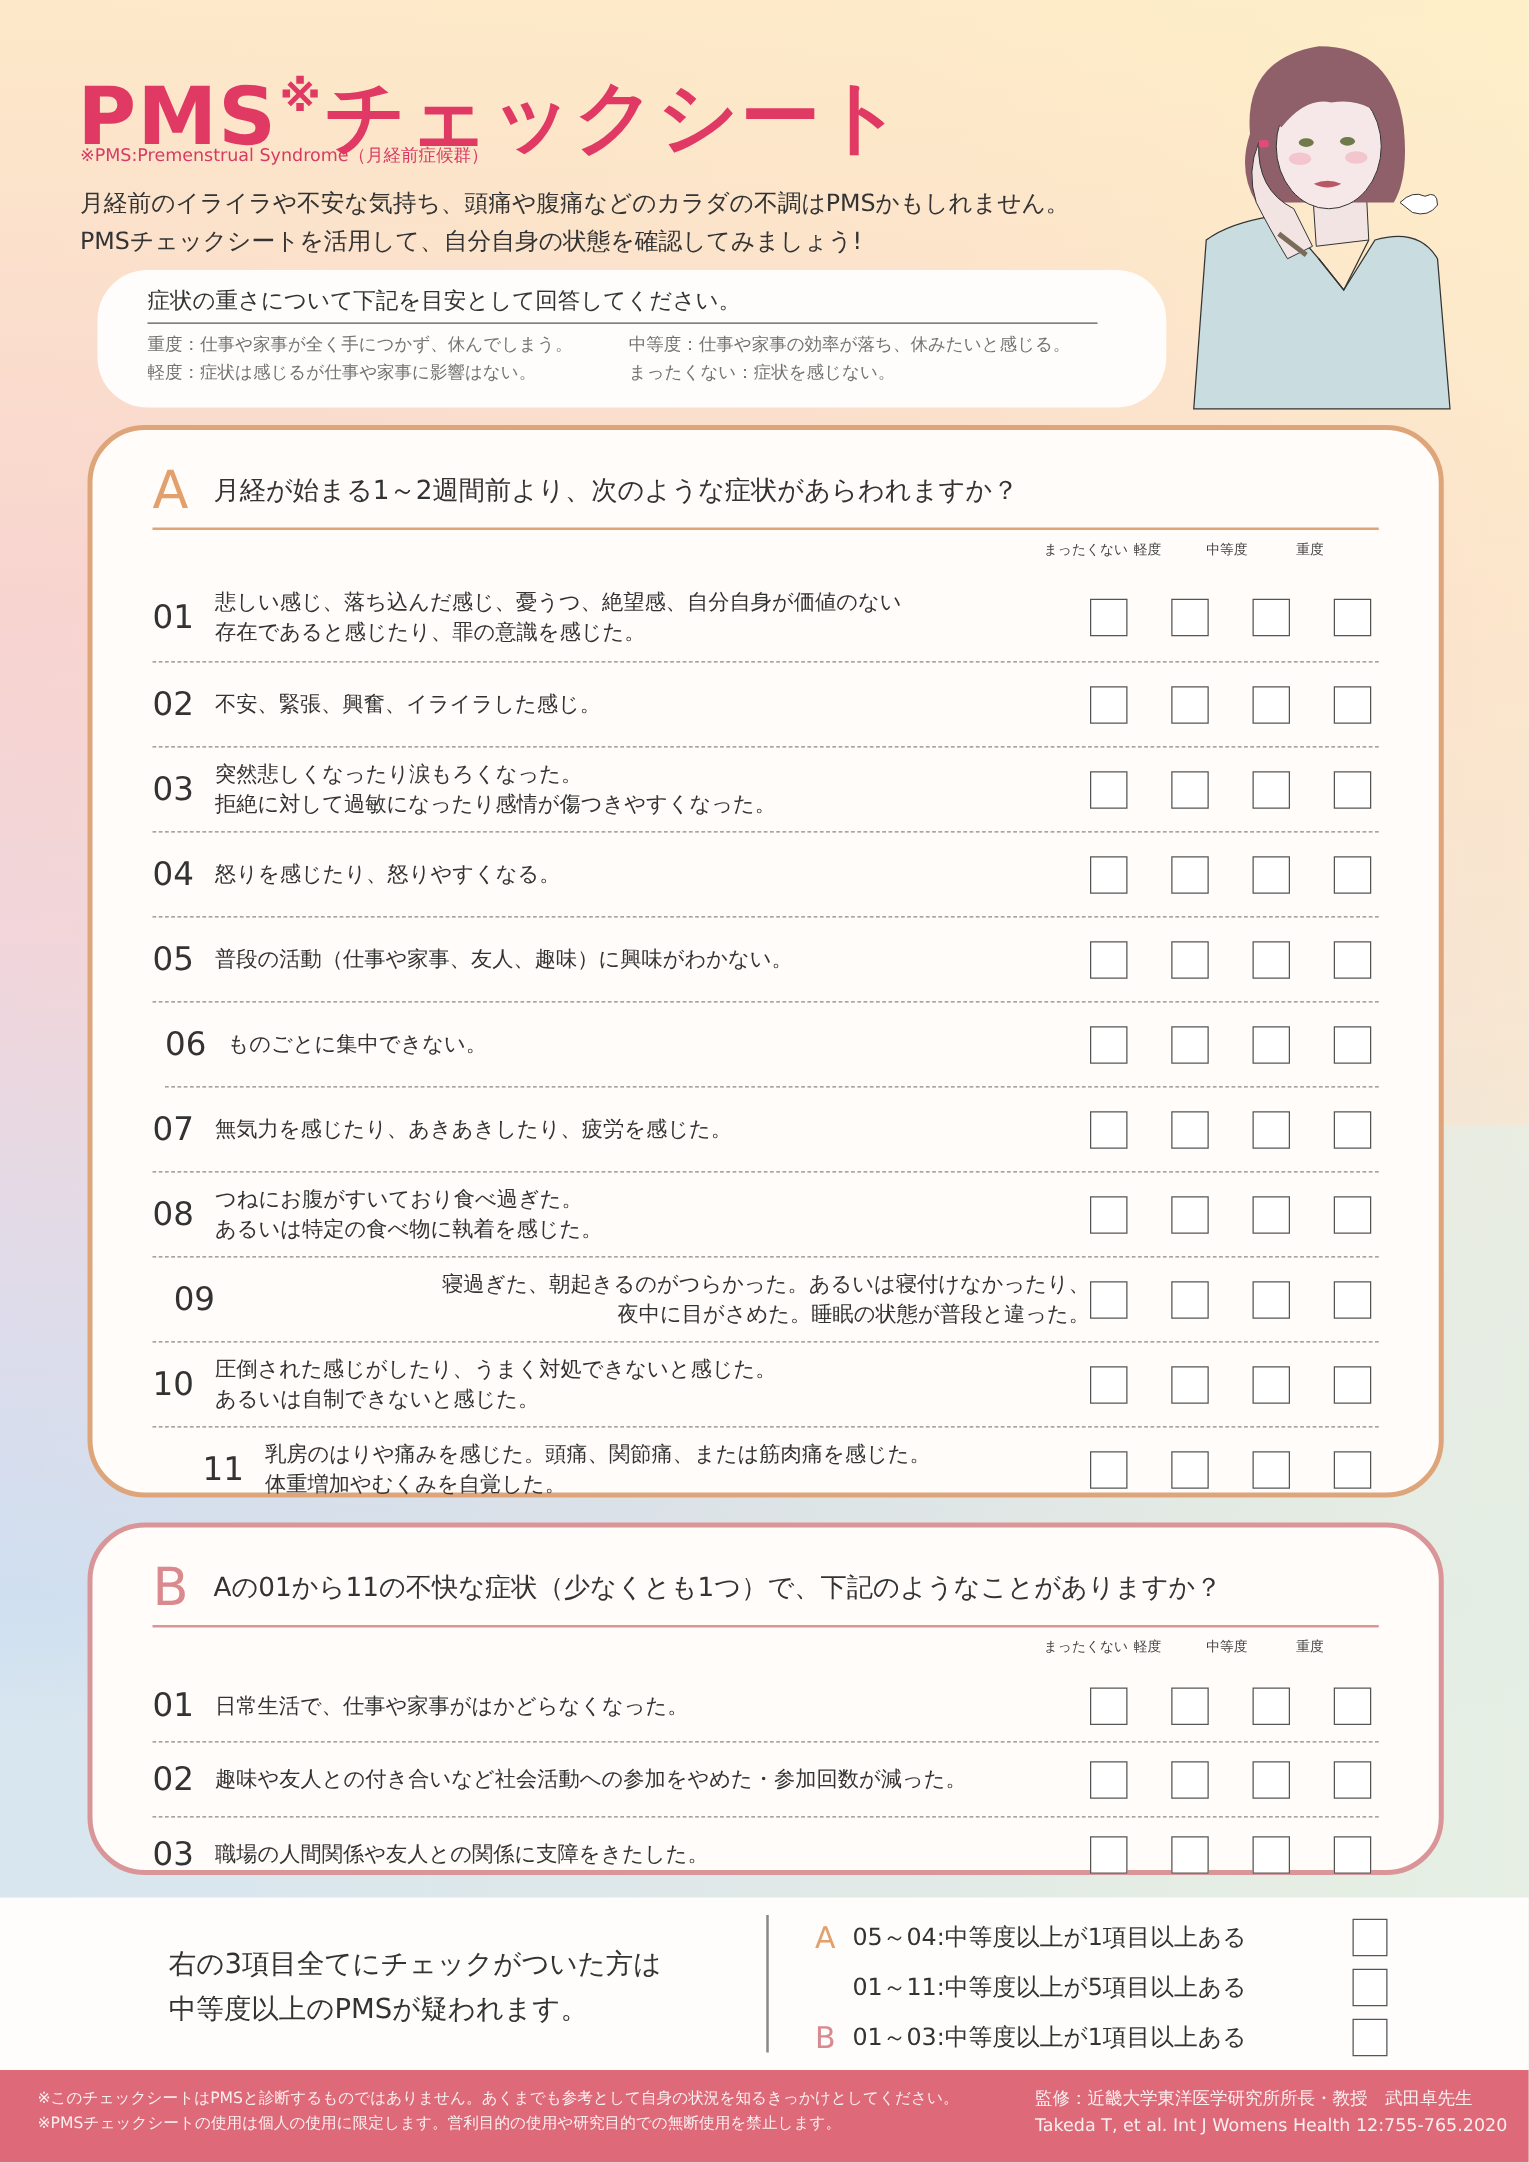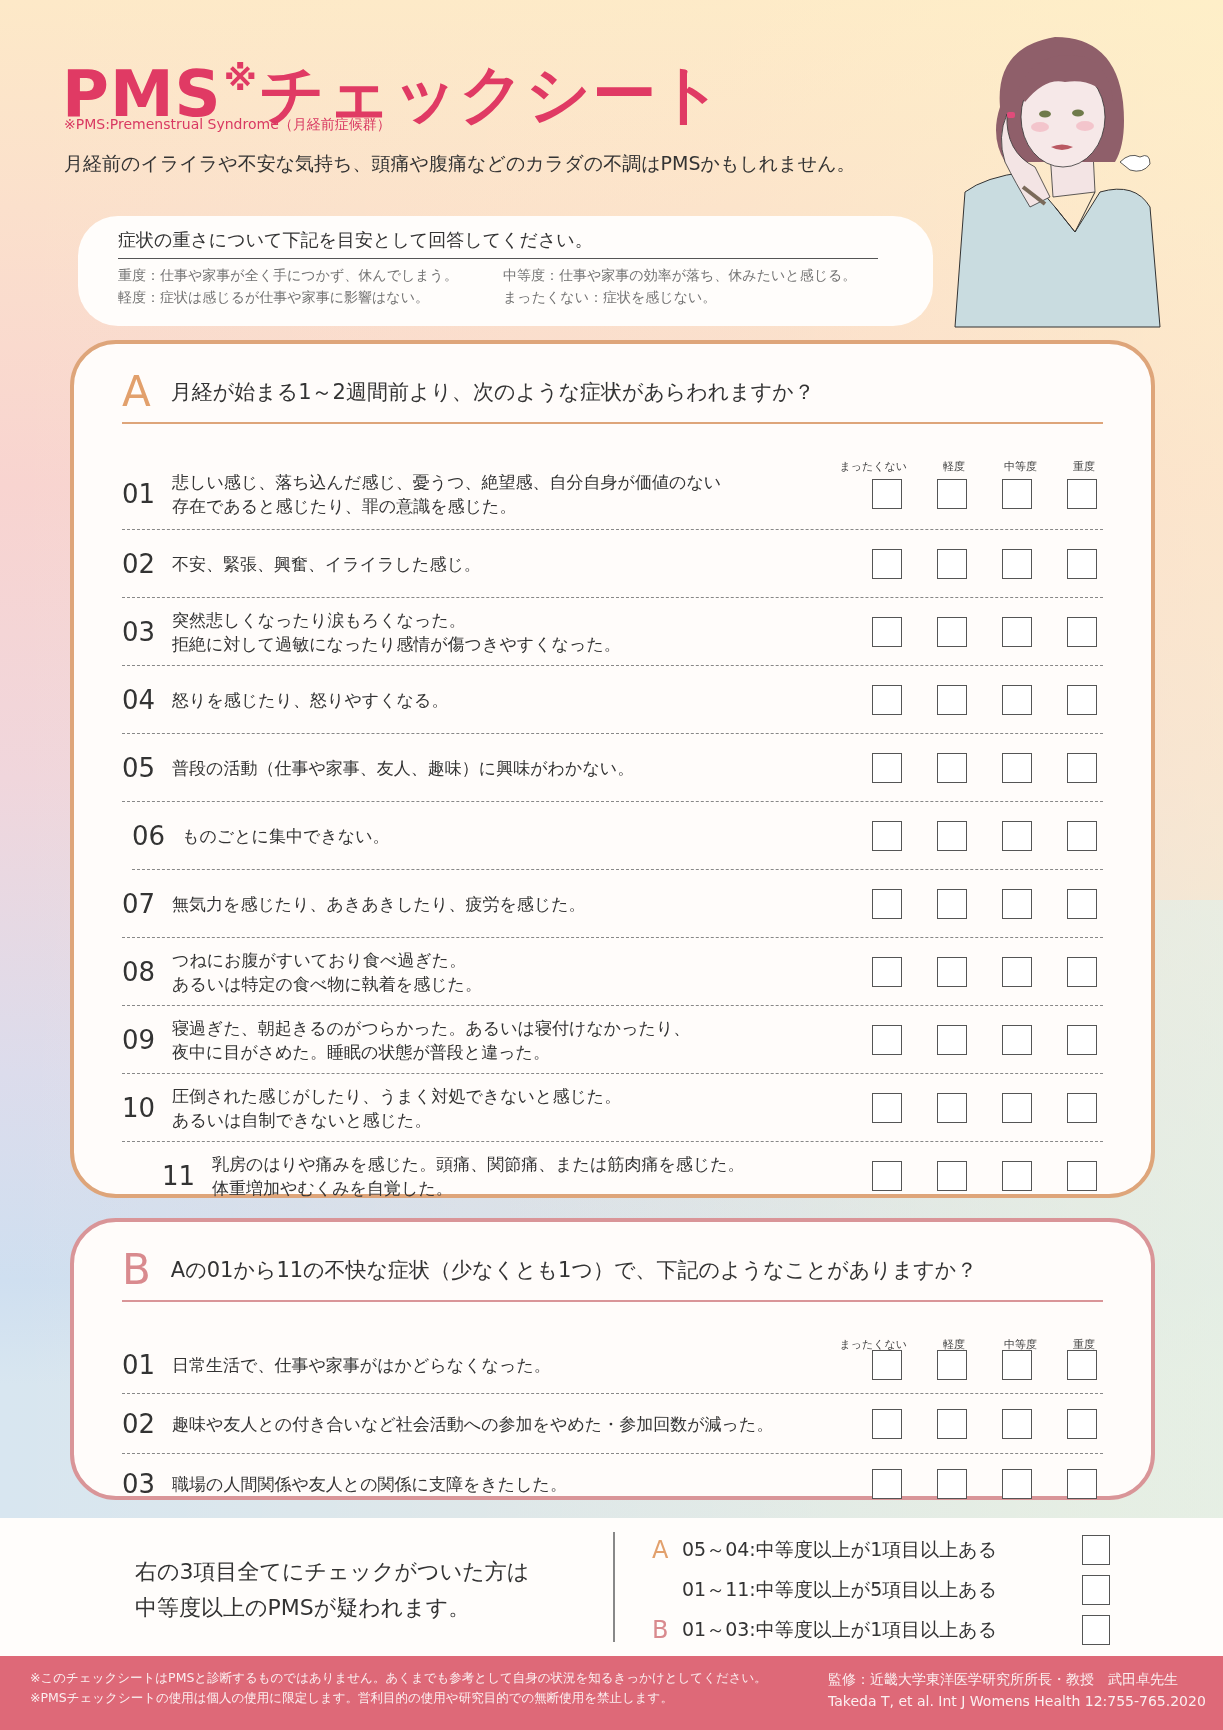--- a/index.html
+++ b/index.html
@@ -78,21 +78,21 @@
   .panel-a .panel-head { border-bottom: 2px solid #dea57a; }
   .panel-b .panel-head { border-bottom: 2px solid #d99598; }
   .letter { font-size: 42px; line-height: 1; margin-right: 20px; font-weight: normal; }
   .panel-a .letter { color: #e2a06c; }
   .panel-b .letter { color: #d98a8e; }
   .question { font-size: 21px; color: #333; }
 
   .col-labels {
     position: absolute; right: 56px; display: flex; font-size: 11px; color: #444;
   }
-  .col-labels span { display: inline-block; text-align: right; margin-top: 27px; }
+  .col-labels span { display: inline-block; text-align: left; }
   .col-labels span:nth-child(1) { width: 72px; }
   .col-labels span:nth-child(2) { width: 58px; }
   .col-labels span:nth-child(3) { width: 72px; }
   .col-labels span:nth-child(4) { width: 58px; }
 
   .rows { position: absolute; left: 48px; right: 48px; }
   .row {
     display: flex; align-items: center; position: relative;
     border-bottom: 1.5px dashed #888;
   }
@@ -137,20 +137,21 @@
 
 <div class="bg-right"></div>
 <div class="bg-right2"></div>
 
 <div class="title">
   <span>PMS</span><span class="sup">※</span><span>チェックシート</span>
 </div>
 <div class="subtitle">※PMS:Premenstrual Syndrome（月経前症候群）</div>
 <div class="intro">
   <div>月経前のイライラや不安な気持ち、頭痛や腹痛などのカラダの不調はPMSかもしれません。</div>
+  <div>PMSチェックシートを活用して、自分自身の状態を確認してみましょう!</div>
 </div>
 
 <svg class="illus" viewBox="0 0 250 310">
 
   <path d="M20 170 Q40 155 80 150 L110 185 L130 210 L155 170 Q190 160 205 185 L215 305 L10 305 Z" fill="#c9dce0" stroke="#333" stroke-width="1"></path>
   <path d="M110 185 L130 210 L150 170" fill="none" stroke="#333" stroke-width="1"></path>
 
   <path d="M105 130 L108 175 L150 170 L148 130 Z" fill="#f3e4e4" stroke="#333" stroke-width="0.8"></path>
 
   <path d="M55 85 Q50 25 110 15 Q170 15 178 80 Q182 120 170 140 L60 140 Q45 115 55 85 Z" fill="#8f5f6a"></path>
@@ -289,21 +290,21 @@
           <div>つねにお腹がすいており食べ過ぎた。</div>
           <div>あるいは特定の食べ物に執着を感じた。</div>
         </div>
         <div class="boxes">
           <span class="cbx"></span>
           <span class="cbx"></span>
           <span class="cbx"></span>
           <span class="cbx"></span>
         </div>
       </div>
-      <div class="row" style="height: 68px;">
+      <div class="row" style="height: 68px; text-align: right;">
         <span class="num">09</span>
         <div class="text">
           <div>寝過ぎた、朝起きるのがつらかった。あるいは寝付けなかったり、</div>
           <div>夜中に目がさめた。睡眠の状態が普段と違った。</div>
         </div>
         <div class="boxes">
           <span class="cbx"></span>
           <span class="cbx"></span>
           <span class="cbx"></span>
           <span class="cbx"></span>

